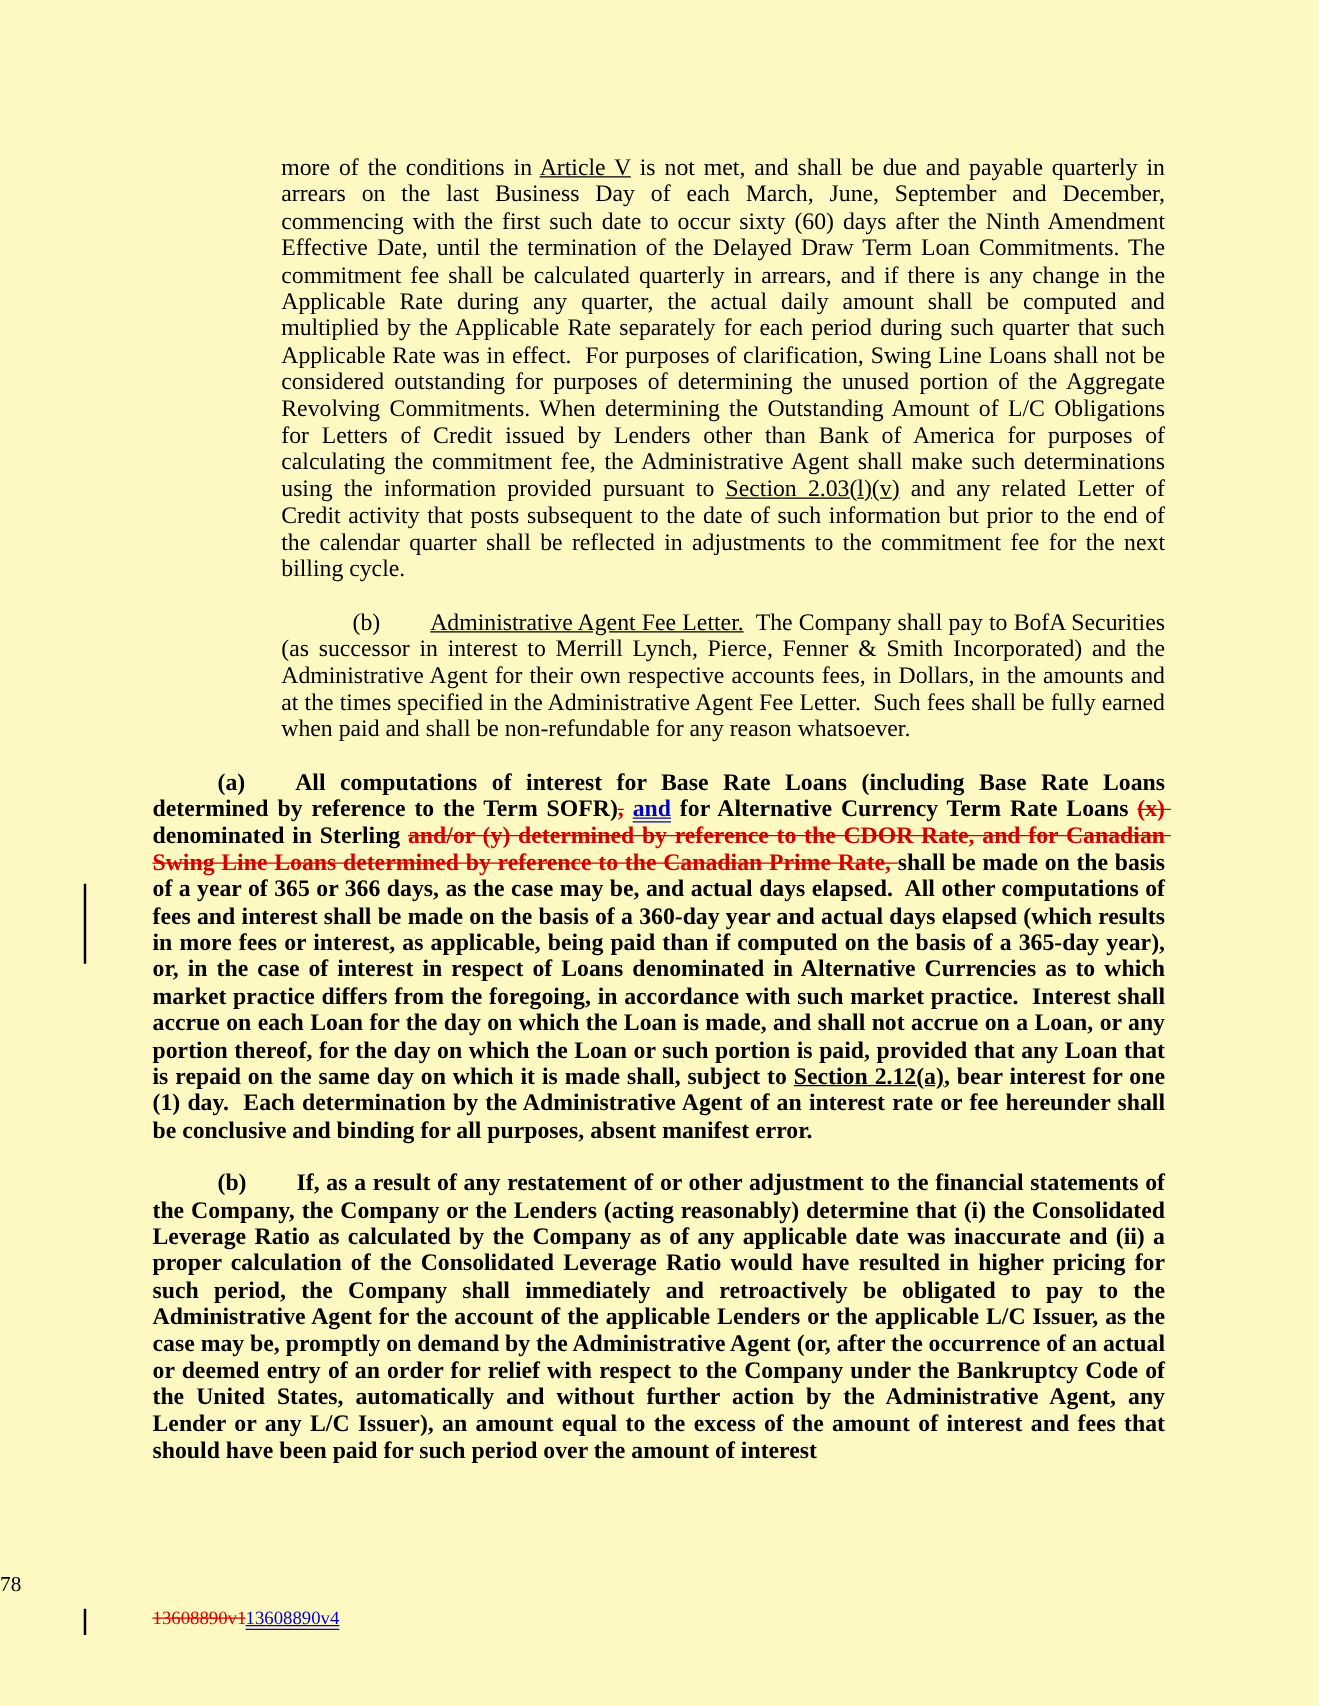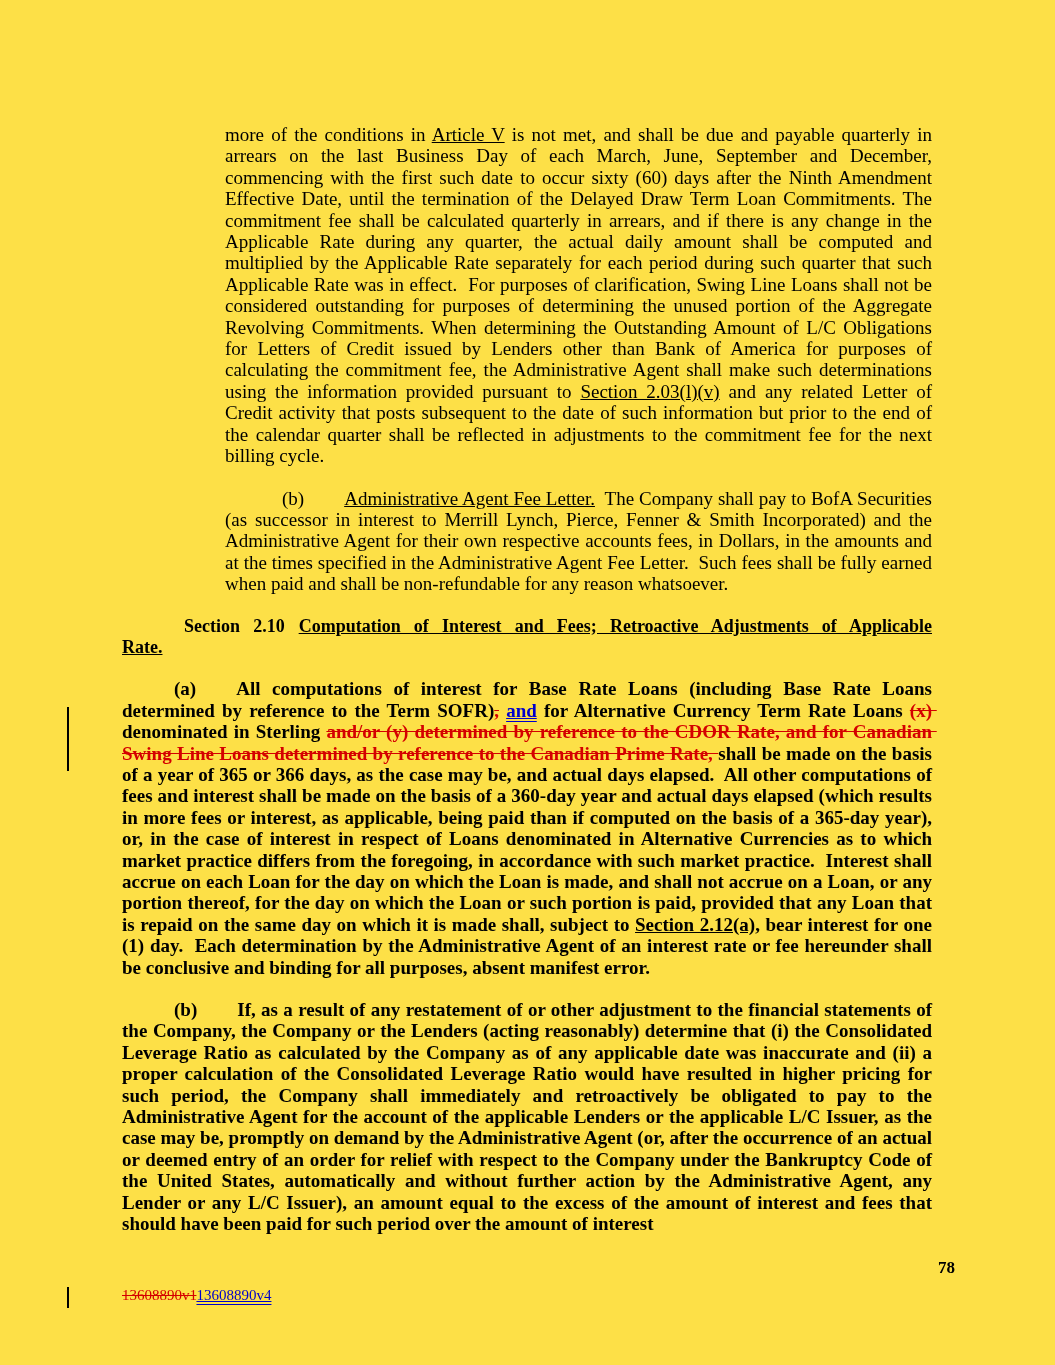--- a/index.html
+++ b/index.html
@@ -1,20 +1,20 @@
 <!DOCTYPE html>
 <html><head>
 <meta charset="utf-8">
 <style>
   html, body { margin: 0; padding: 0; background: #ffffff; }
   .page {
     position: relative;
     width: 1055px;
     height: 1365px;
-    background: #fde047;
+    background: #fef9c3;
     font-family: "Liberation Serif", serif;
     color: #000000;
     overflow: hidden;
   }
   .content {
     position: absolute;
     left: 122px;
     top: 124px;
     width: 810px;
   }
@@ -65,23 +65,22 @@
     background: #000000;
   }
   .bar1 { top: 707px; height: 64px; }
   .bar2 { top: 1287px; height: 21px; }
 
   .pagenum {
     position: absolute;
     top: 1258px;
     left: 0;
     width: 955px;
-    text-align: right;
+    text-align: left;
     font-size: 17px;
-    font-weight: bold;
   }
   .docid {
     position: absolute;
     top: 1287px;
     left: 122px;
     font-size: 15px;
     white-space: nowrap;
   }
   .docid .del {
     color: #d40000;
@@ -101,24 +100,20 @@
 <div class="page">
 
   <div class="change-bar bar1"></div>
   <div class="change-bar bar2"></div>
 
   <div class="content">
     <p class="bq"><span>more of the conditions in </span><span class="u">Article V</span><span> is not met, and shall be due and payable quarterly in arrears on the last Business Day of each March, June, September and December, commencing with the first such date to occur sixty (60) days after the Ninth Amendment Effective Date, until the termination of the Delayed Draw Term Loan Commitments. The commitment fee shall be calculated quarterly in arrears, and if there is any change in the Applicable Rate during any quarter, the actual daily amount shall be computed and multiplied by the Applicable Rate separately for each period during such quarter that such Applicable Rate was in effect.  For purposes of clarification, Swing Line Loans shall not be considered outstanding for purposes of determining the unused portion of the Aggregate Revolving Commitments. When determining the Outstanding Amount of L/C Obligations for Letters of Credit issued by Lenders other than Bank of America for purposes of calculating the commitment fee, the Administrative Agent shall make such determinations using the information provided pursuant to </span><span class="u">Section 2.03(l)(v)</span><span> and any related Letter of Credit activity that posts subsequent to the date of such information but prior to the end of the calendar quarter shall be reflected in adjustments to the commitment fee for the next billing cycle.</span></p>
 
     <p class="bq ind57"><span>(b)</span><span class="tab"></span><span class="u">Administrative Agent Fee Letter.</span><span>  The Company shall pay to BofA Securities (as successor in interest to Merrill Lynch, Pierce, Fenner &amp; Smith Incorporated) and the Administrative Agent for their own respective accounts fees, in Dollars, in the amounts and at the times specified in the Administrative Agent Fee Letter.  Such fees shall be fully earned when paid and shall be non-refundable for any reason whatsoever.</span></p>
 
-    <div class="heading">
-      <p class="hl1"><span class="b">Section 2.10</span><span class="tab2"></span><span class="bu">Computation of Interest and Fees; Retroactive Adjustments of Applicable</span></p>
-      <p class="hl2"><span class="bu">Rate.</span></p>
-    </div>
 
     <p class="ind52"><span>(a)</span><span class="tab"></span><span>All computations of interest for Base Rate Loans (including Base Rate Loans determined by reference to the Term SOFR)</span><span class="del">,</span><span> </span><span class="ins">and</span><span> for Alternative Currency Term Rate Loans </span><span class="del">(x) </span><span>denominated in Sterling </span><span class="del">and/or (y) determined by reference to the CDOR Rate, and for Canadian Swing Line Loans determined by reference to the Canadian Prime Rate, </span><span>shall be made on the basis of a year of 365 or 366 days, as the case may be, and actual days elapsed.  All other computations of fees and interest shall be made on the basis of a 360-day year and actual days elapsed (which results in more fees or interest, as applicable, being paid than if computed on the basis of a 365-day year), or, in the case of interest in respect of Loans denominated in Alternative Currencies as to which market practice differs from the foregoing, in accordance with such market practice.  Interest shall accrue on each Loan for the day on which the Loan is made, and shall not accrue on a Loan, or any portion thereof, for the day on which the Loan or such portion is paid, provided that any Loan that is repaid on the same day on which it is made shall, subject to </span><span class="u">Section 2.12(a)</span><span>, bear interest for one (1) day.  Each determination by the Administrative Agent of an interest rate or fee hereunder shall be conclusive and binding for all purposes, absent manifest error.</span></p>
 
     <p class="ind52 last"><span>(b)</span><span class="tab"></span><span>If, as a result of any restatement of or other adjustment to the financial statements of the Company, the Company or the Lenders (acting reasonably) determine that (i) the Consolidated Leverage Ratio as calculated by the Company as of any applicable date was inaccurate and (ii) a proper calculation of the Consolidated Leverage Ratio would have resulted in higher pricing for such period, the Company shall immediately and retroactively be obligated to pay to the Administrative Agent for the account of the applicable Lenders or the applicable L/C Issuer, as the case may be, promptly on demand by the Administrative Agent (or, after the occurrence of an actual or deemed entry of an order for relief with respect to the Company under the Bankruptcy Code of the United States, automatically and without further action by the Administrative Agent, any Lender or any L/C Issuer), an amount equal to the excess of the amount of interest and fees that should have been paid for such period over the amount of interest</span></p>
   </div>
 
   <div class="pagenum">78</div>
 
   <div class="docid"><span class="del">13608890v1</span><span class="insid">13608890v4</span></div>
 

